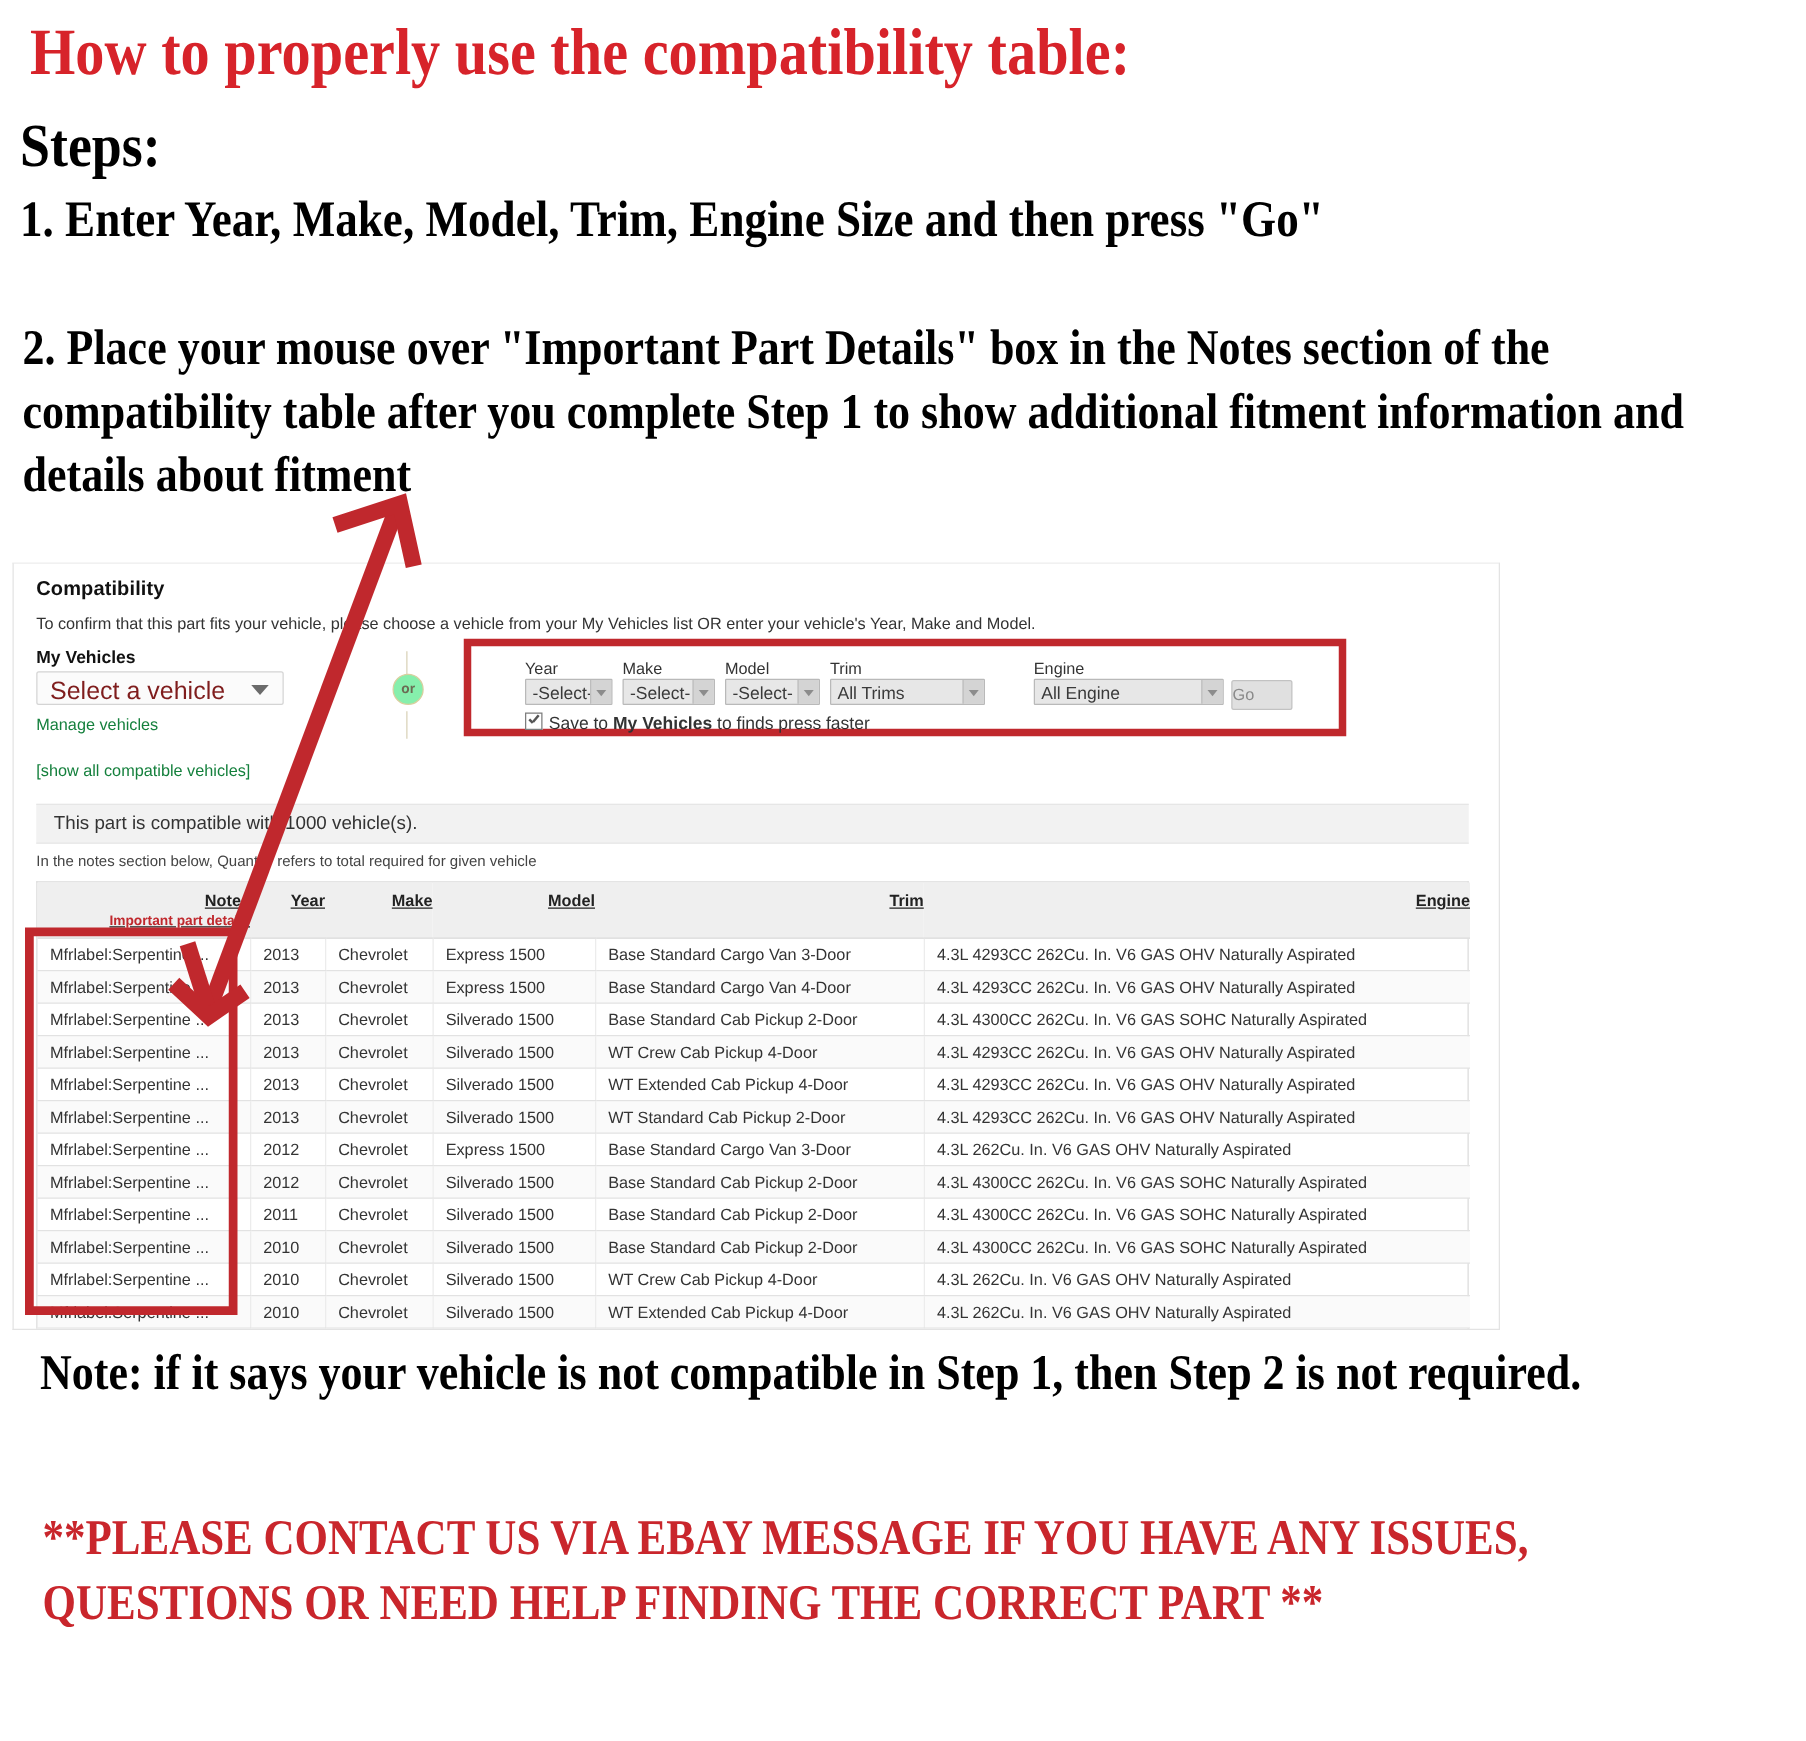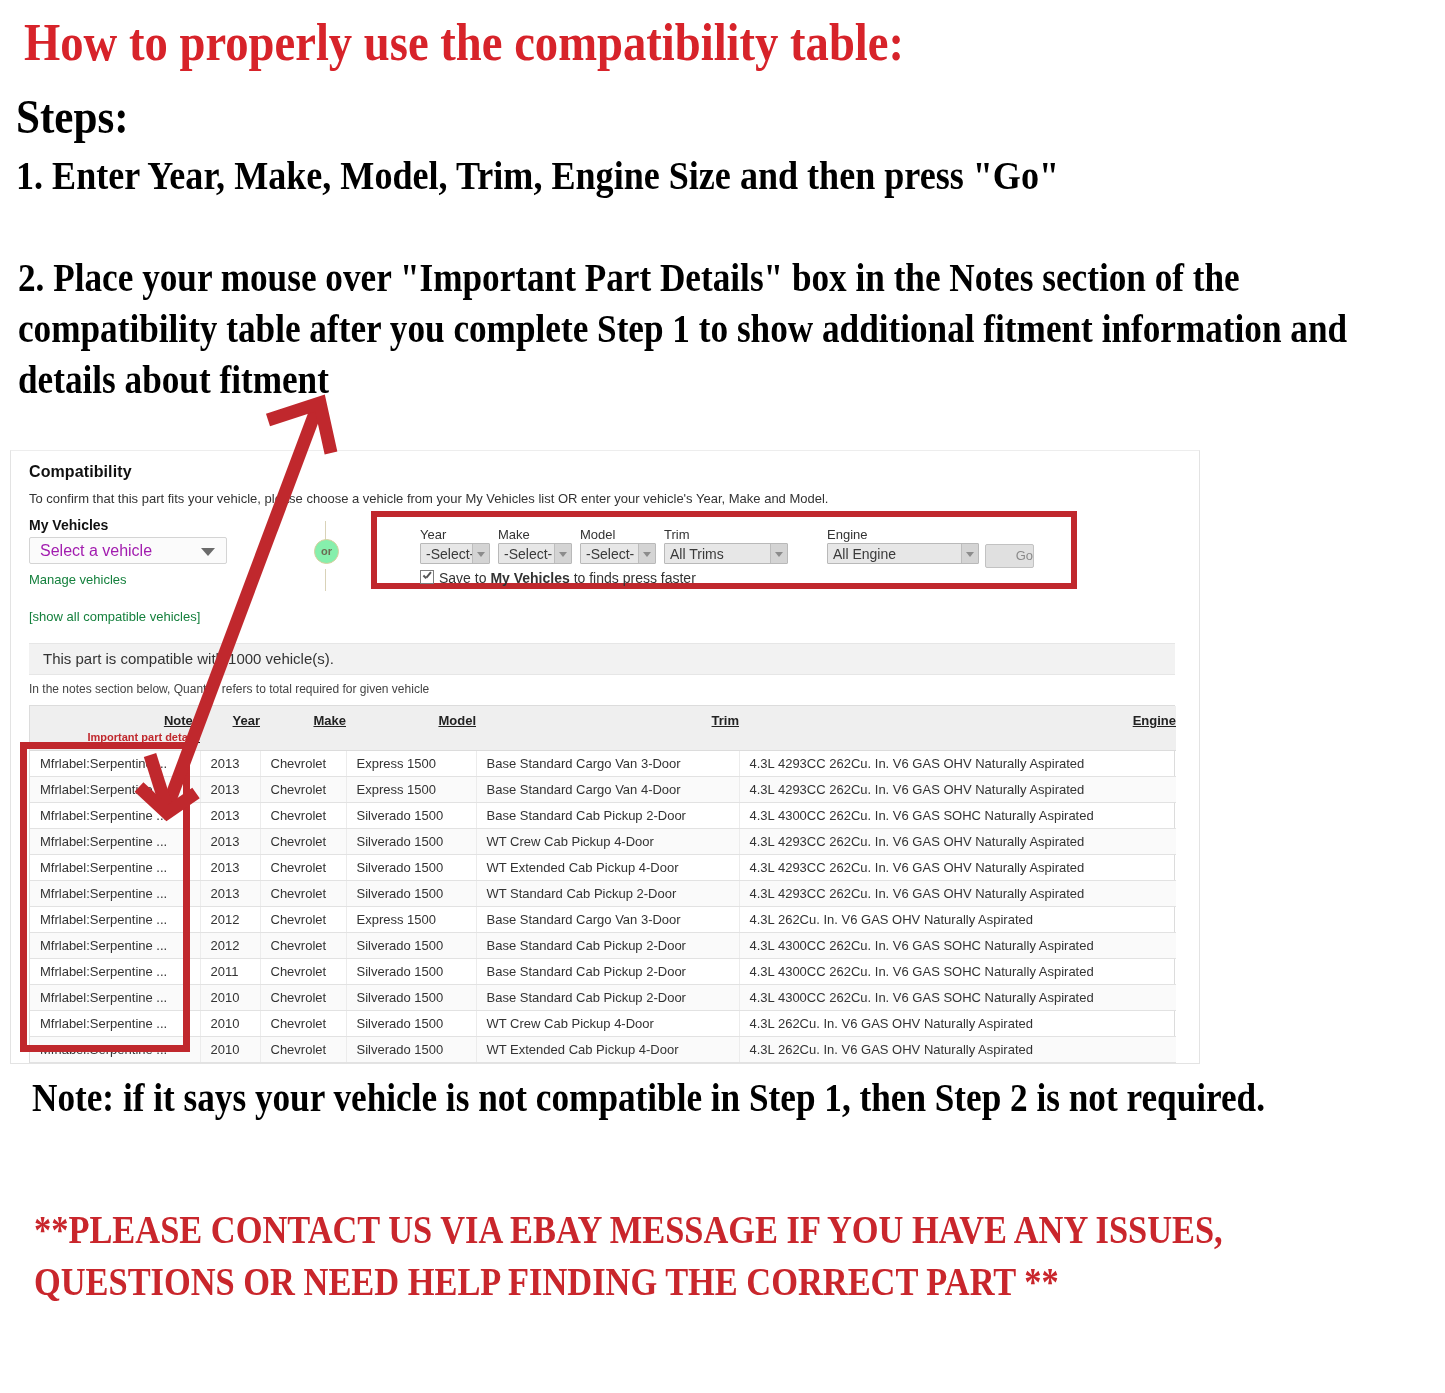--- a/index.html
+++ b/index.html
@@ -55,21 +55,21 @@
     overflow:hidden;
   }
   #panel .ttl{position:absolute;left:18px;top:12px;font-size:16px;font-weight:bold;color:#111;letter-spacing:.1px;}
   #panel .sub{position:absolute;left:18px;top:40px;font-size:13px;color:#333;}
 
   .myveh-lbl{position:absolute;left:18px;top:66px;font-size:14px;font-weight:bold;color:#111;}
   .veh-select{
     position:absolute;left:18px;top:86px;width:196px;height:25px;
     border:1px solid #d4d4d4;background:#fbfbfb;border-radius:2px;
   }
-  .veh-select .txt{position:absolute;left:10px;top:4px;font-size:16px;color:#a21caf;}
+  .veh-select .txt{position:absolute;left:10px;top:4px;font-size:20px;color:#7f1d1d;}
   .veh-select .caret{
     position:absolute;right:11px;top:10px;width:0;height:0;
     border-left:7px solid transparent;border-right:7px solid transparent;border-top:8px solid #6b6b6b;
   }
   .lnk{position:absolute;font-size:13px;color:#15803d;}
   #manage-veh{left:18px;top:121px;}
   #showall{left:18px;top:158px;}
 
   
   #or-wrap{position:absolute;left:295px;top:70px;width:40px;height:70px;}
@@ -97,21 +97,21 @@
     position:absolute;right:0;top:0;bottom:0;width:16px;background:#d4d4d4;border-left:1px solid #bdbdbd;
   }
   .sel .ar:after{
     content:"";position:absolute;left:4px;top:8px;width:0;height:0;
     border-left:4px solid transparent;border-right:4px solid transparent;border-top:5px solid #8c8c8c;
   }
   #go-btn{
     position:absolute;left:608px;top:27px;width:47px;height:22px;
     background:#e0e0e0;border:1px solid #c2c2c2;border-radius:2px;
   }
-  #go-btn span{display:block;text-align:right;line-height:22px;font-size:13px;color:#8a8a8a;}
+  #go-btn span{display:block;text-align:left;line-height:22px;font-size:13px;color:#8a8a8a;}
 
   #save-row{position:absolute;left:43px;top:53px;font-size:14px;color:#333;white-space:nowrap;}
   #save-cb{
     display:inline-block;width:12px;height:12px;border:1px solid #7d7d7d;background:#fff;
     position:relative;vertical-align:-1px;margin-right:5px;
   }
   #save-cb:after{
     content:"";position:absolute;left:2px;top:5px;width:4px;height:1.5px;background:#555;
     transform:rotate(45deg);
   }

